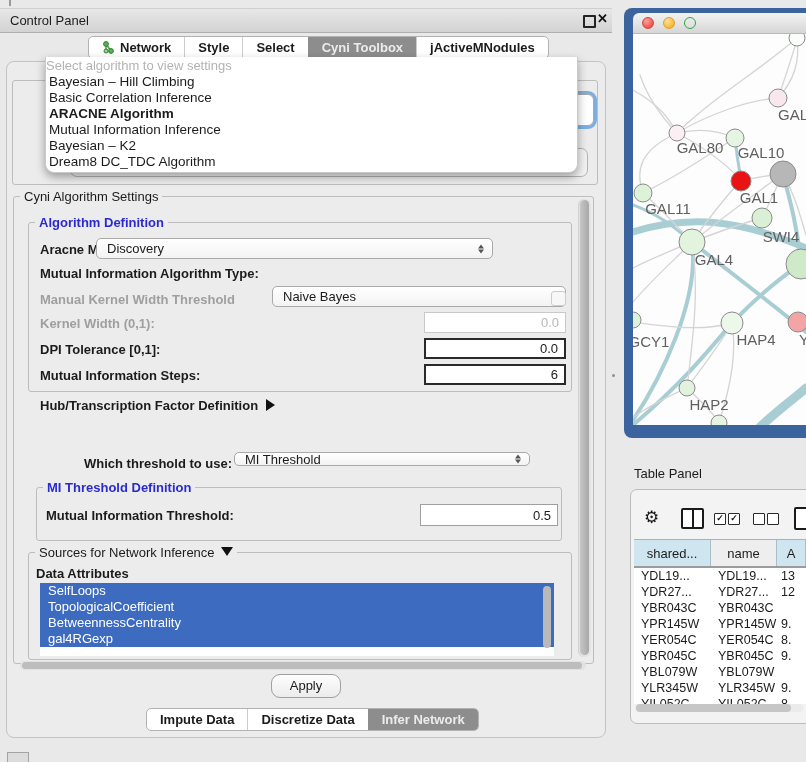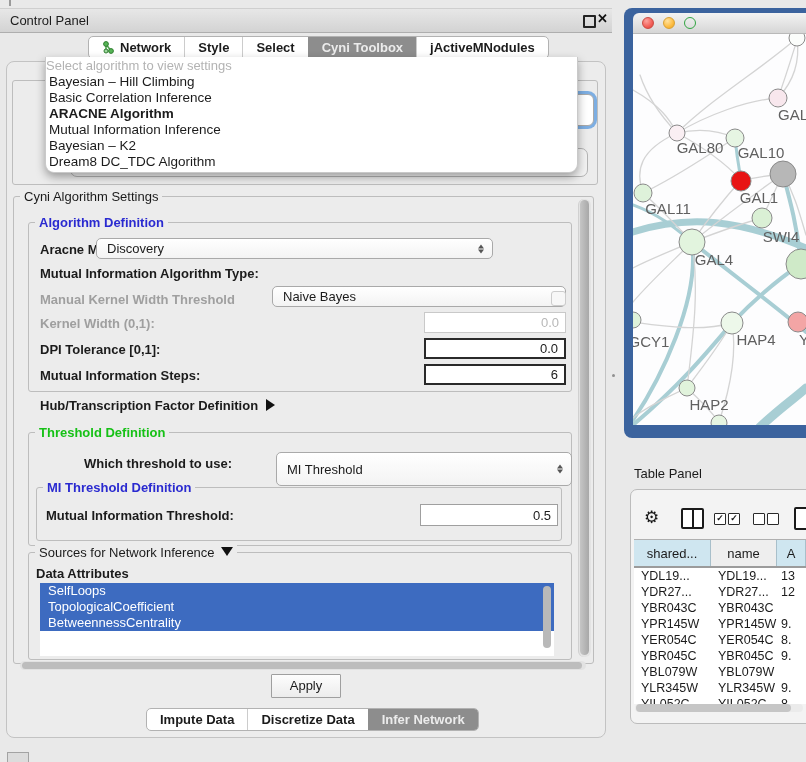--- a/index.html
+++ b/index.html
@@ -66,21 +66,21 @@
   .vscroll{left:578px;top:199px;width:12px;height:458px;background:#e3e3e3;border-left:1px solid #d0d0d0;border-radius:6px;}
   .vscroll .thumb{position:absolute;left:1px;top:1px;width:9px;height:455px;border-radius:5px;
      background:linear-gradient(90deg,#c6c6c6,#a8a8a8);}
   .hscroll{left:20px;top:661px;width:566px;height:9px;background:#e2e2e2;border-radius:5px;}
   .hscroll .thumb{position:absolute;left:2px;top:1px;width:560px;height:7px;border-radius:4px;background:#bdbdbd;}
 
   .attr-list{left:40px;top:583px;width:514px;height:73px;background:#fff;overflow:hidden;}
   .attr-item{height:16px;line-height:16px;padding-left:8px;background:#3d6bc0;color:#fff;font-size:13px;}
   .attr-scroll{left:543px;top:586px;width:8px;height:62px;background:#b9b9b9;border-radius:4px;}
 
-  .apply-btn{left:271px;top:674px;width:68px;height:22px;border:1px solid #9f9f9f;border-radius:1px;
+  .apply-btn{left:271px;top:674px;width:68px;height:22px;border:1px solid #9f9f9f;border-radius:9px;
      background:linear-gradient(#fdfdfd,#ececec);font-size:13px;text-align:center;line-height:21px;}
 
   .mini-panel-icon{left:7px;top:752px;width:20px;height:10px;background:#dcdcdc;border:1px solid #a3a3a3;}
   .top-tick{left:9px;top:0;width:2px;height:6px;background:#9a9a9a;}
   .divider-dot{left:612px;top:374px;width:3px;height:3px;border-radius:50%;background:#909090;}
 
   
   .net-frame{left:624px;top:8px;width:182px;height:430px;background:#3b639e;border-radius:8px 0 0 8px;}
   .net-titlebar{left:633px;top:13px;width:173px;height:21px;background:linear-gradient(#f3f3f3,#d6d6d6);
      border-bottom:1px solid #b9b9b9;border-radius:6px 0 0 0;display:flex;align-items:center;padding-left:9px;gap:9px;box-sizing:border-box;}
@@ -201,25 +201,22 @@
   </div>
   <span class="lbl" style="left:40px;top:368px;">Mutual Information Steps:</span>
   <div class="field strong" style="left:424px;top:364px;width:142px;height:21px;">
     <span>6</span>
   </div>
 
   <div class="abs" style="left:40px;top:398px;font-size:13px;font-weight:600;">
     <span>Hub/Transcription Factor Definition</span><span class="tri-right"></span>
   </div>
 
-  <div class="group" style="left:28px;top:432px;width:542px;height:112px;">
-    <span class="group-label" style="color:#16c116;">Threshold Definition</span>
-  </div>
   <span class="lbl" style="left:84px;top:456px;">Which threshold to use:</span>
-  <div class="combo" style="left:234px;top:452px;width:296px;height:34px;margin-left:42px;">
+  <div class="combo" style="left:234px;top:452px;width:296px;height:14px;">
     <span>MI Threshold</span>
     <span class="updown">
         <i class="up"></i>
         <i class="dn"></i>
       </span>
   </div>
   <div class="group" style="left:36px;top:487px;width:524px;height:52px;">
     <span class="group-label" style="color:#2a2ad0;">MI Threshold Definition</span>
   </div>
   <span class="lbl" style="left:46px;top:508px;">Mutual Information Threshold:</span>
@@ -228,20 +225,21 @@
   </div>
 
   <div class="group" style="left:28px;top:552px;width:542px;height:106px;">
     <span class="group-label plain"><span>Sources for Network Inference</span><span class="tri-down"></span></span>
   </div>
   <span class="lbl" style="left:36px;top:566px;">Data Attributes</span>
   <div class="abs attr-list" id="attr-list">
       <div class="attr-item">SelfLoops</div>
       <div class="attr-item">TopologicalCoefficient</div>
       <div class="attr-item">BetweennessCentrality</div>
+      <div class="attr-item">gal4RGexp</div>
     </div>
   <div class="abs attr-scroll"></div>
 
   <div class="abs vscroll">
       <span class="thumb"></span>
     </div>
   <div class="abs hscroll">
       <span class="thumb"></span>
     </div>
 

